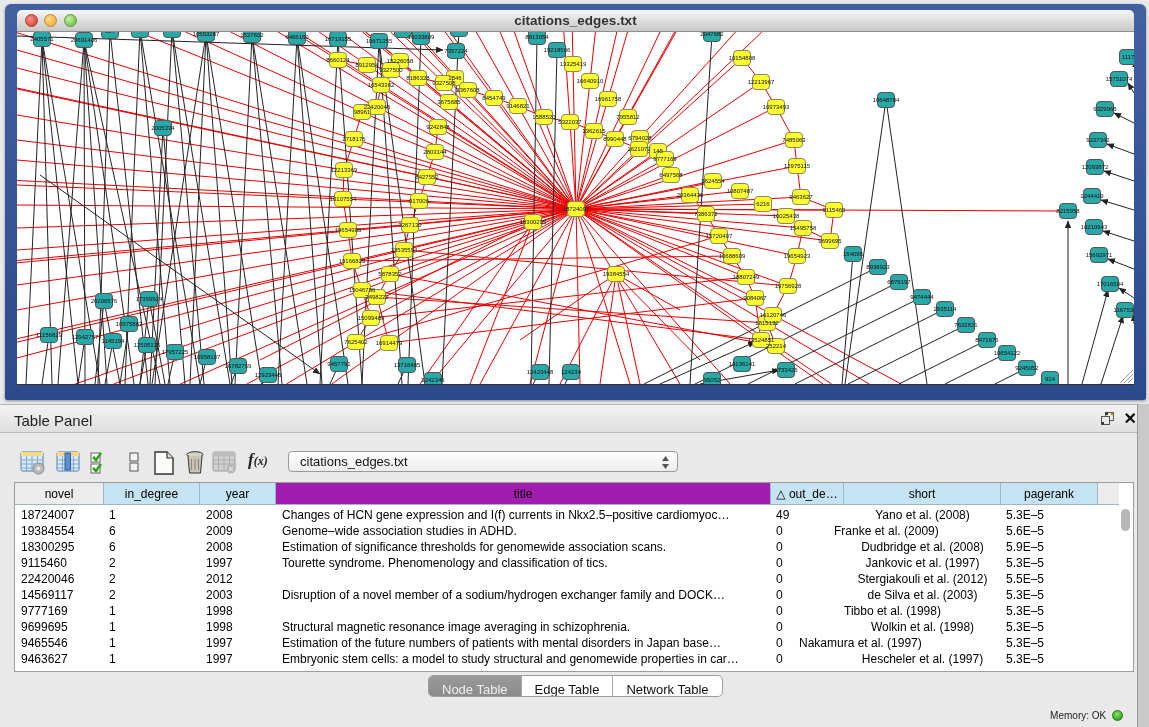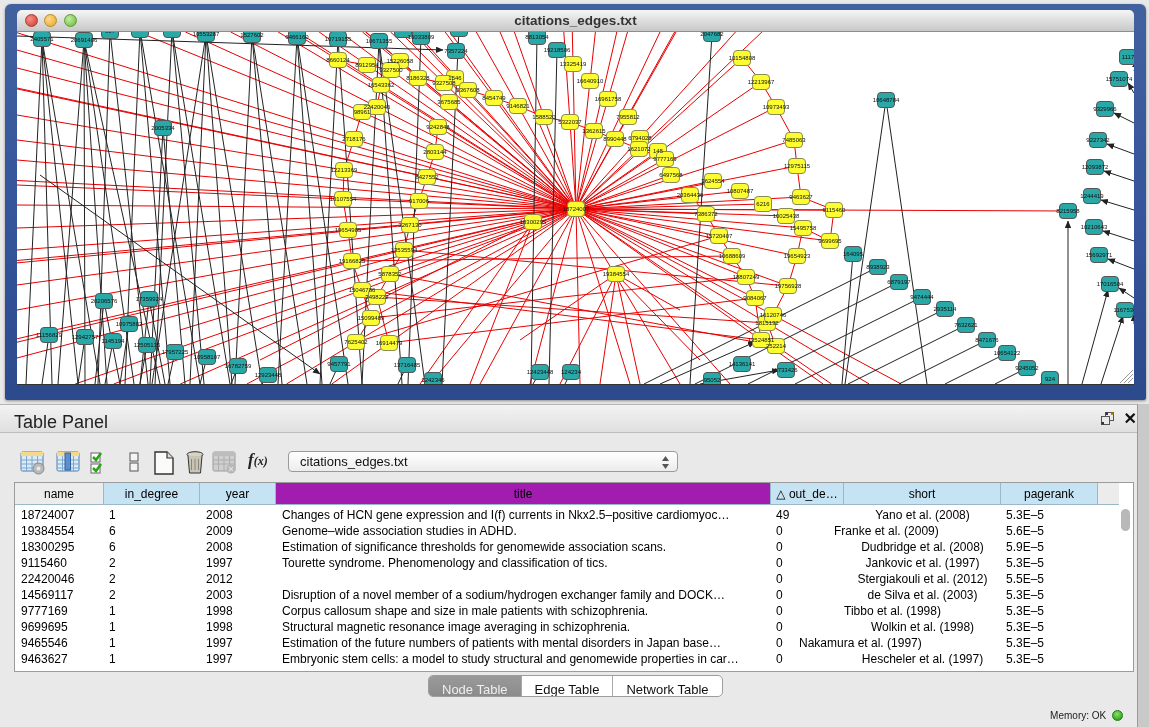--- a/index.html
+++ b/index.html
@@ -1,21 +1,21 @@
 <!DOCTYPE html>
 <html><head><meta charset="utf-8"><style>
 *{margin:0;padding:0;box-sizing:border-box}
 body{width:1149px;height:727px;background:#e9e9e9;font-family:"Liberation Sans",sans-serif;position:relative;overflow:hidden}
 .win{position:absolute;left:5px;top:4px;width:1141px;height:396px;background:linear-gradient(#41619f,#35549a 55%,#2c4a8b);border-radius:6px 6px 2px 2px;box-shadow:0 1px 3px rgba(0,0,0,.4)}
 .tbar{position:absolute;left:12px;top:6px;width:1117px;height:22px;border-radius:5px 5px 0 0;background:linear-gradient(#f6f6f6,#dcdcdc 55%,#c8c8c8);border-bottom:1px solid #8e8e8e}
 .tl{position:absolute;top:4px;width:13px;height:13px;border-radius:50%}
 .title{position:absolute;width:100%;text-align:center;top:3px;font-size:13.5px;font-weight:bold;color:#333}
 .canvas{position:absolute;left:12px;top:28px;width:1117px;height:353px;background:#fff;overflow:hidden;border-bottom:1px solid #333}
 .tph{position:absolute;left:0;top:404px;width:1149px;height:29px;background:linear-gradient(#f3f3f3,#dfdfdf);border-top:1px solid #b4b4b4;border-bottom:1px solid #bdbdbd}
-.tph span{position:absolute;left:14px;top:7px;font-size:18px;color:#222}
+.tph span{position:absolute;left:14px;top:7px;font-size:15px;color:#222}
 .panel{position:absolute;left:0;top:434px;width:1149px;height:293px;background:#e9e9e9}
 .tbl{position:absolute;left:14px;top:48px;width:1120px;height:190px;background:#fff;border:1px solid #9c9c9c}
 .hc{position:absolute;top:0;height:22px;background:#c6e3f3;border-right:1px solid #9bb8c9;border-bottom:1px solid #9bb8c9;text-align:center;line-height:22px;white-space:nowrap;overflow:hidden;font-size:12px}
 .row{position:absolute;left:0;width:1096px;height:16px;font-size:12px;color:#000;white-space:nowrap}
 .row div{position:absolute;top:0;height:16px;line-height:16px;overflow:hidden}
 .tabs{position:absolute;left:428px;top:241px;height:22px;border:1px solid #9e9e9e;border-radius:5px;overflow:hidden;background:#fff;display:flex}
 .tab{height:100%;line-height:20px;font-size:13px;padding:4px 13px;color:#111;border-right:1px solid #a8a8a8}
 .mem{position:absolute;right:26px;top:276px;font-size:10px;color:#222}
 </style></head><body>
 <div class="win">
@@ -656,21 +656,21 @@
       <path d="M1 10h22M1 14h22M6.5 6v15M12 6v15M17.5 6v15" stroke="#adadad" fill="none"></path>
       <circle cx="19" cy="19" r="4.5" fill="#b5b5b5"></circle>
       <path d="M17 17l4 4M21 17l-4 4" stroke="#ddd" stroke-width="1.3"></path>
     </svg>
 <div style="position:absolute;left:248px;top:16px;font-size:17px;font-style:italic;font-family:'Liberation Serif',serif;font-weight:bold;color:#222">f<span style="font-size:12px">(x)</span></div>
 <div style="position:absolute;left:288px;top:17px;width:390px;height:21px;border:1px solid #9a9a9a;border-radius:4px;background:linear-gradient(#fff,#ececec);font-size:13px;color:#111;line-height:20px;padding-left:11px">citations_edges.txt<svg style="position:absolute;right:6px;top:3px" width="11" height="15">
         <path d="M5.5 1 L9 6 L2 6 z" fill="#555"></path>
         <path d="M5.5 14 L9 9 L2 9 z" fill="#555"></path>
       </svg></div>
 <div class="tbl">
-<div class="hc" style="left:0px;width:89px;background:#ececec">name</div>
+<div class="hc" style="left:0px;width:89px;background:#ececec">novel</div>
 <div class="hc" style="left:89px;width:96px;background:#c6e3f3">in_degree</div>
 <div class="hc" style="left:185px;width:76px;background:#c6e3f3">year</div>
 <div class="hc" style="left:261px;width:495px;background:#a21caf">title</div>
 <div class="hc" style="left:756px;width:73px;background:#c6e3f3">△ out_de…</div>
 <div class="hc" style="left:829px;width:157px;background:#c6e3f3">short</div>
 <div class="hc" style="left:986px;width:97px;background:#c6e3f3">pagerank</div>
 <div class="hc" style="left:1083px;width:21px;background:#ececec;border-right:none"></div>
 <div class="row" style="top:24px">
 <div style="left:6px;width:82px">18724007</div>
 <div style="left:94px;width:90px">1</div>
@@ -721,21 +721,20 @@
 <div style="left:191px;width:70px">2003</div>
 <div style="left:267px;width:488px">Disruption of a novel member of a sodium/hydrogen exchanger family and DOCK…</div>
 <div style="left:761px;width:68px">0</div>
 <div style="left:829px;width:157px;text-align:center">de Silva et al. (2003)</div>
 <div style="left:991px;width:90px">5.3E–5</div>
 </div>
 <div class="row" style="top:120px">
 <div style="left:6px;width:82px">9777169</div>
 <div style="left:94px;width:90px">1</div>
 <div style="left:191px;width:70px">1998</div>
-<div style="left:267px;width:488px">Corpus callosum shape and size in male patients with schizophrenia.</div>
 <div style="left:761px;width:68px">0</div>
 <div style="left:829px;width:157px;text-align:left">Tibbo et al. (1998)</div>
 <div style="left:991px;width:90px">5.3E–5</div>
 </div>
 <div class="row" style="top:136px">
 <div style="left:6px;width:82px">9699695</div>
 <div style="left:94px;width:90px">1</div>
 <div style="left:191px;width:70px">1998</div>
 <div style="left:267px;width:488px">Structural magnetic resonance image averaging in schizophrenia.</div>
 <div style="left:761px;width:68px">0</div>

